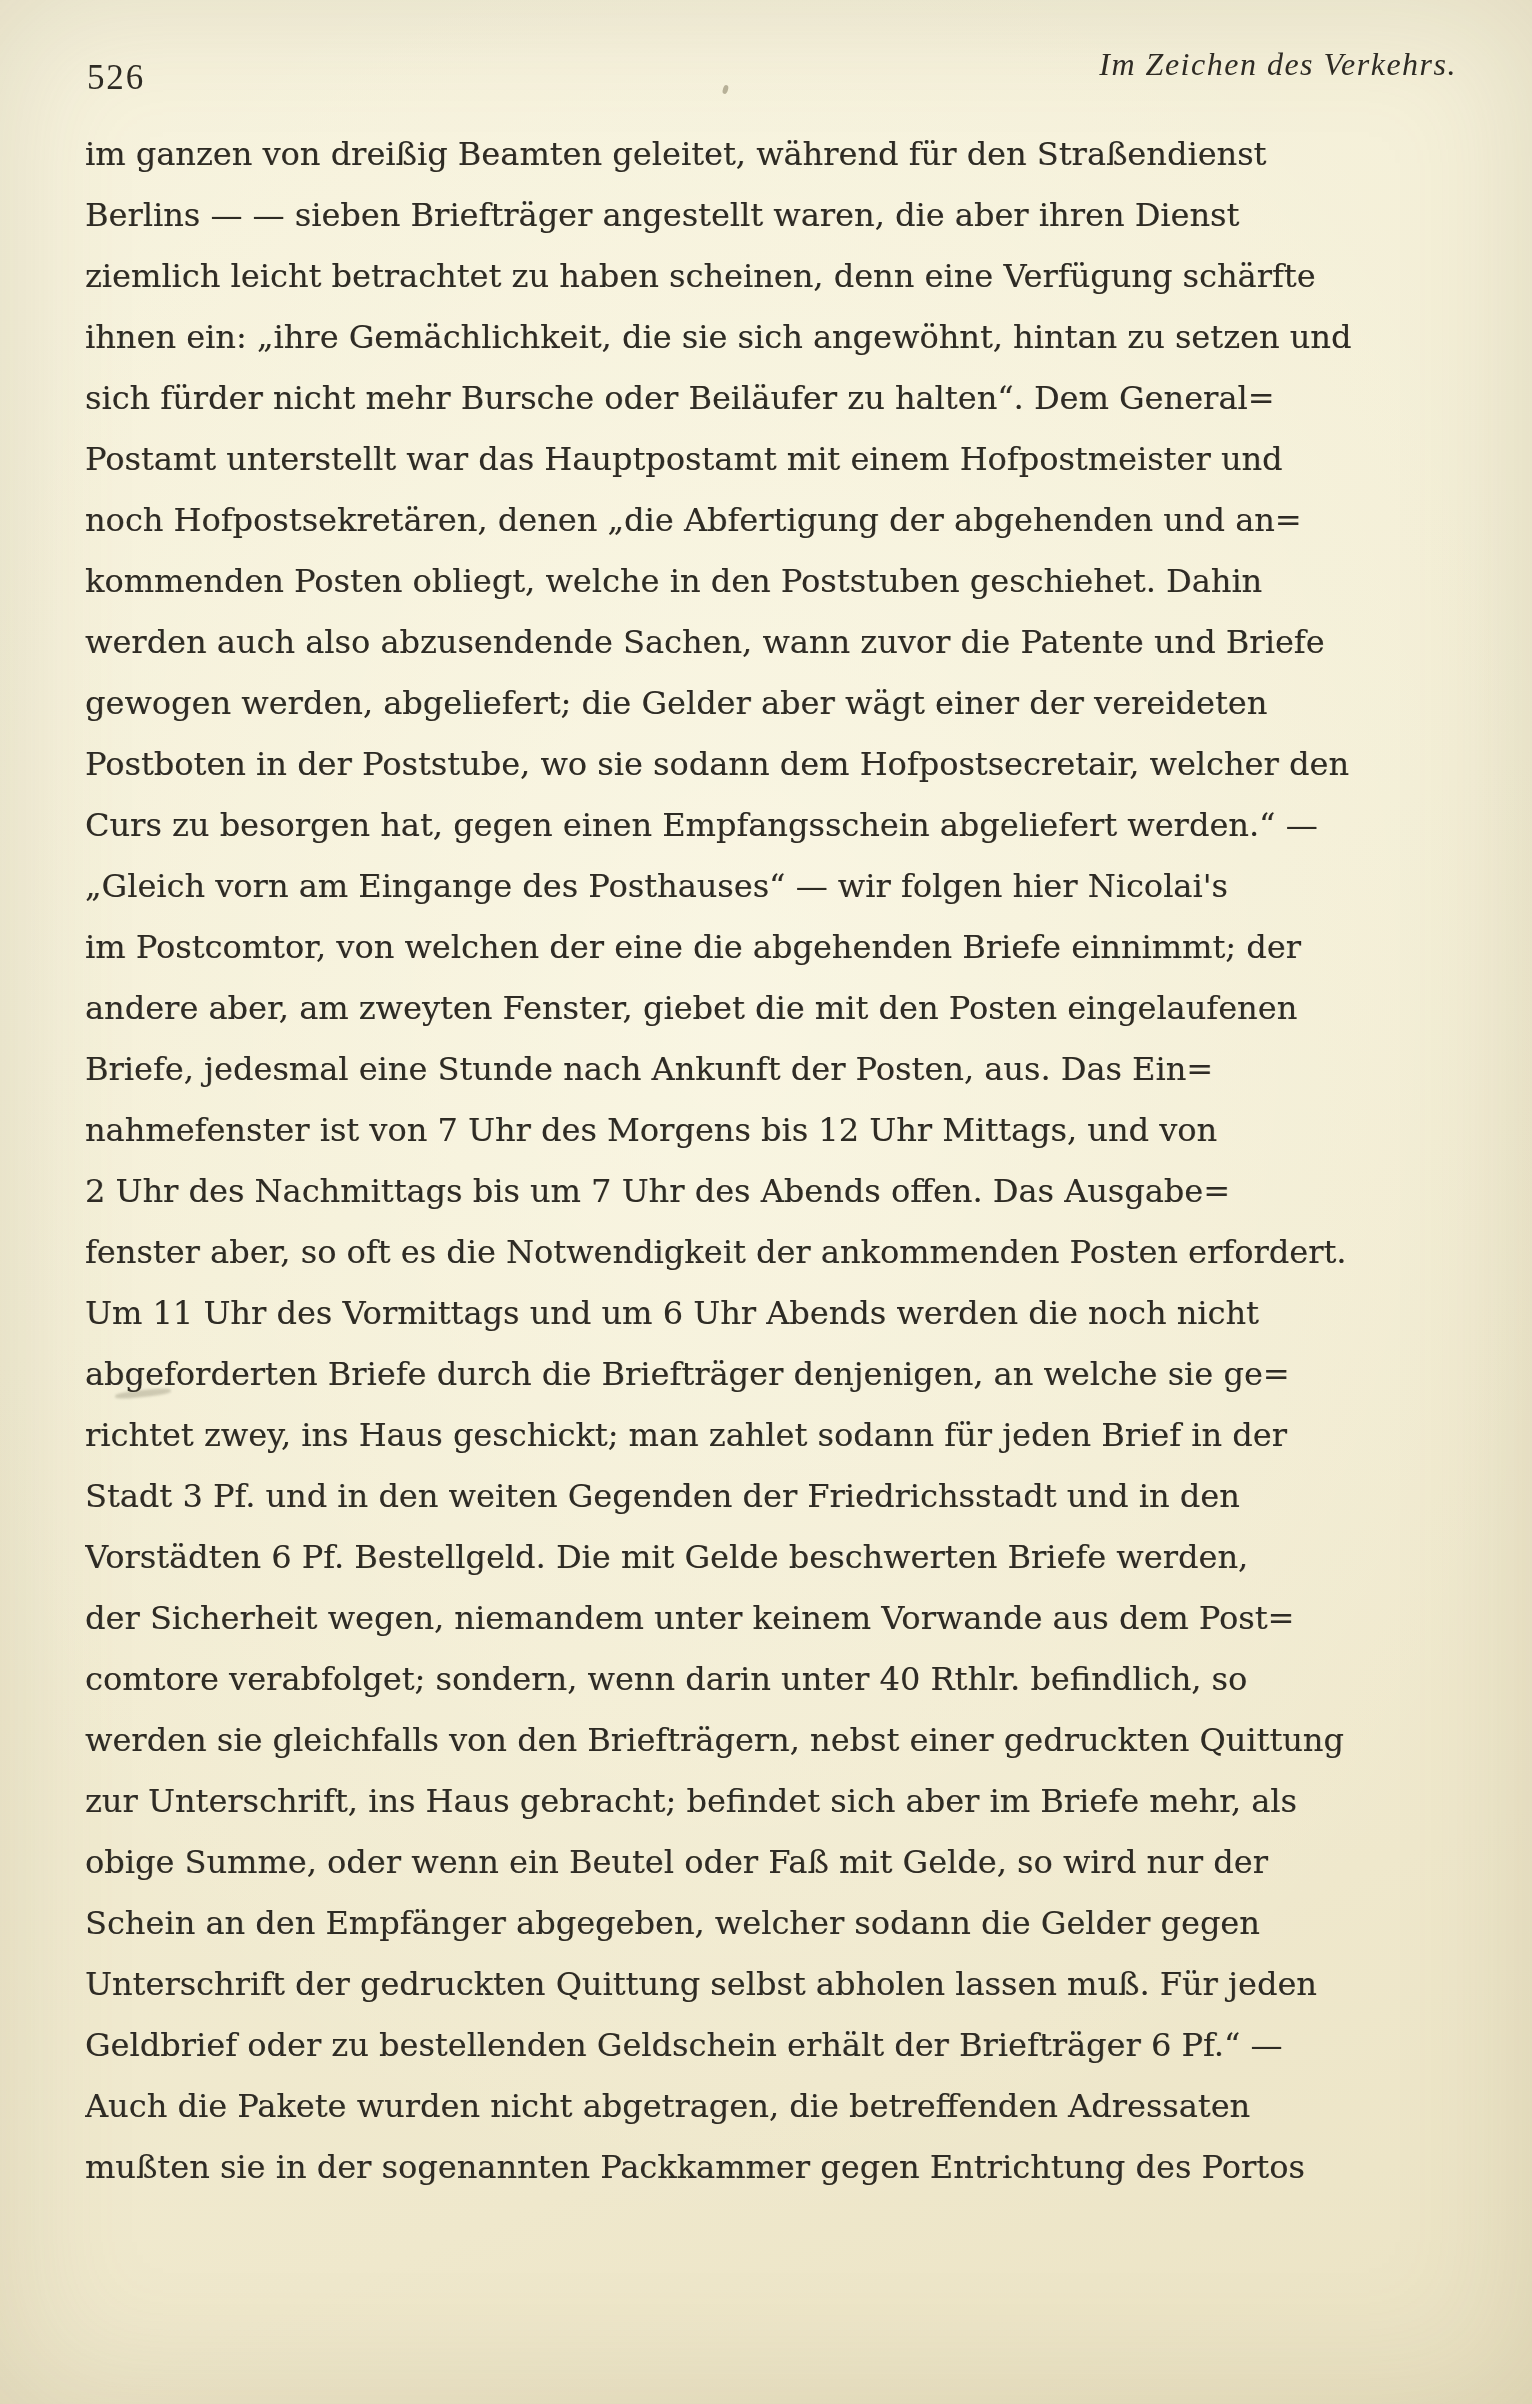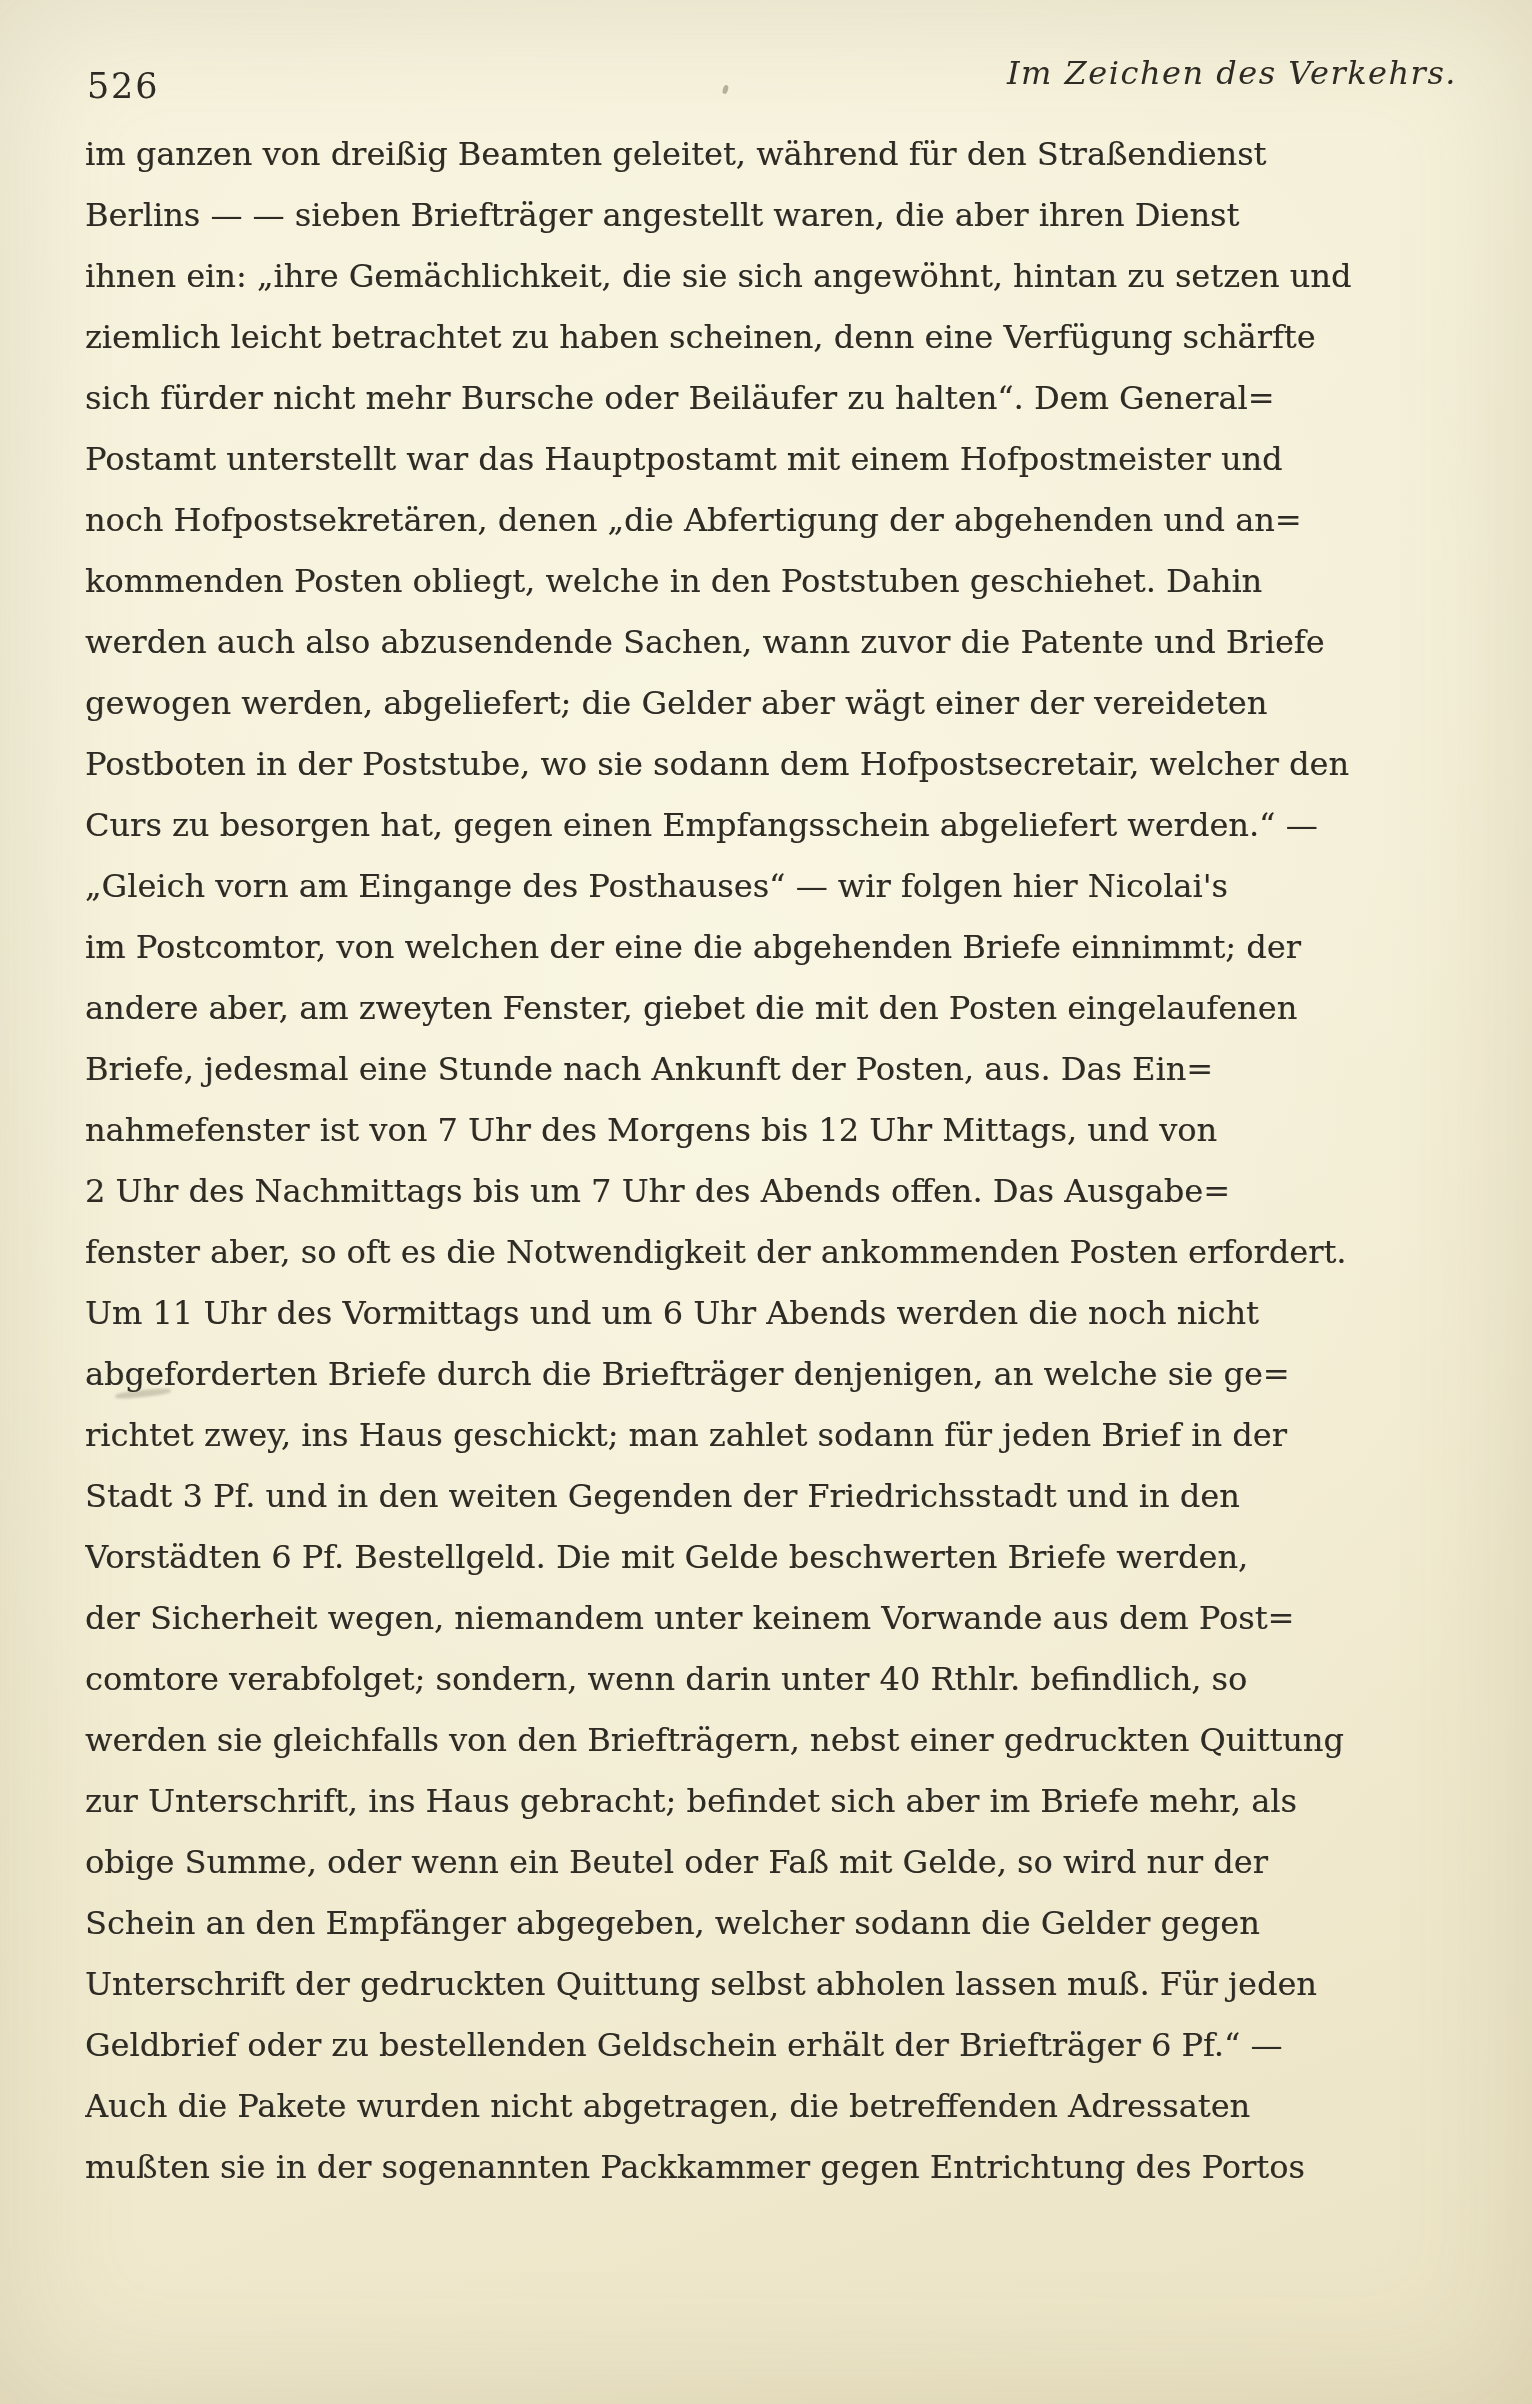--- a/index.html
+++ b/index.html
@@ -17,24 +17,25 @@
     font-family: "DejaVu Serif", "Liberation Serif", serif;
   }
   .page-vignette {
     position: absolute;
     inset: 0;
     pointer-events: none;
     box-shadow: inset 0 0 136px rgba(120,105,60,0.18);
   }
   .page-header {
     position: absolute;
-    top: 52px;
+    top: 44px;
     left: 85px;
     width: 1372px;
     height: 58px;
+    font-family: Liberation Serif, serif;
   }
   .page-number {
     position: absolute;
     left: 1.9px;
     top: 13.6px;
     font-size: 35px;
     letter-spacing: 1.9px;
     color: var(--ink, #2e2b24);
   }
   .running-head {
@@ -88,22 +89,22 @@
 <div class="page-vignette"></div>
 
 <div class="page-header">
   <div class="page-number">526</div>
   <div class="running-head">Im Zeichen des Verkehrs.</div>
 </div>
 
 <div class="body-text">
     <div class="text-line">im ganzen von dreißig Beamten geleitet, während für den Straßendienst</div>
     <div class="text-line">Berlins — — sieben Briefträger angestellt waren, die aber ihren Dienst</div>
+    <div class="text-line">ziemlich leicht betrachtet zu haben scheinen, denn eine Verfügung schärfte</div>
     <div class="text-line">ihnen ein: „ihre Gemächlichkeit, die sie sich angewöhnt, hintan zu setzen und</div>
-    <div class="text-line">ziemlich leicht betrachtet zu haben scheinen, denn eine Verfügung schärfte</div>
     <div class="text-line">sich fürder nicht mehr Bursche oder Beiläufer zu halten“. Dem General=</div>
     <div class="text-line">Postamt unterstellt war das Hauptpostamt mit einem Hofpostmeister und</div>
     <div class="text-line">noch Hofpostsekretären, denen „die Abfertigung der abgehenden und an=</div>
     <div class="text-line">kommenden Posten obliegt, welche in den Poststuben geschiehet. Dahin</div>
     <div class="text-line">werden auch also abzusendende Sachen, wann zuvor die Patente und Briefe</div>
     <div class="text-line">gewogen werden, abgeliefert; die Gelder aber wägt einer der vereideten</div>
     <div class="text-line">Postboten in der Poststube, wo sie sodann dem Hofpostsecretair, welcher den</div>
     <div class="text-line">Curs zu besorgen hat, gegen einen Empfangsschein abgeliefert werden.“ —</div>
     <div class="text-line">„Gleich vorn am Eingange des Posthauses“ — wir folgen hier Nicolai's</div>
     <div class="text-line">im Postcomtor, von welchen der eine die abgehenden Briefe einnimmt; der</div>

